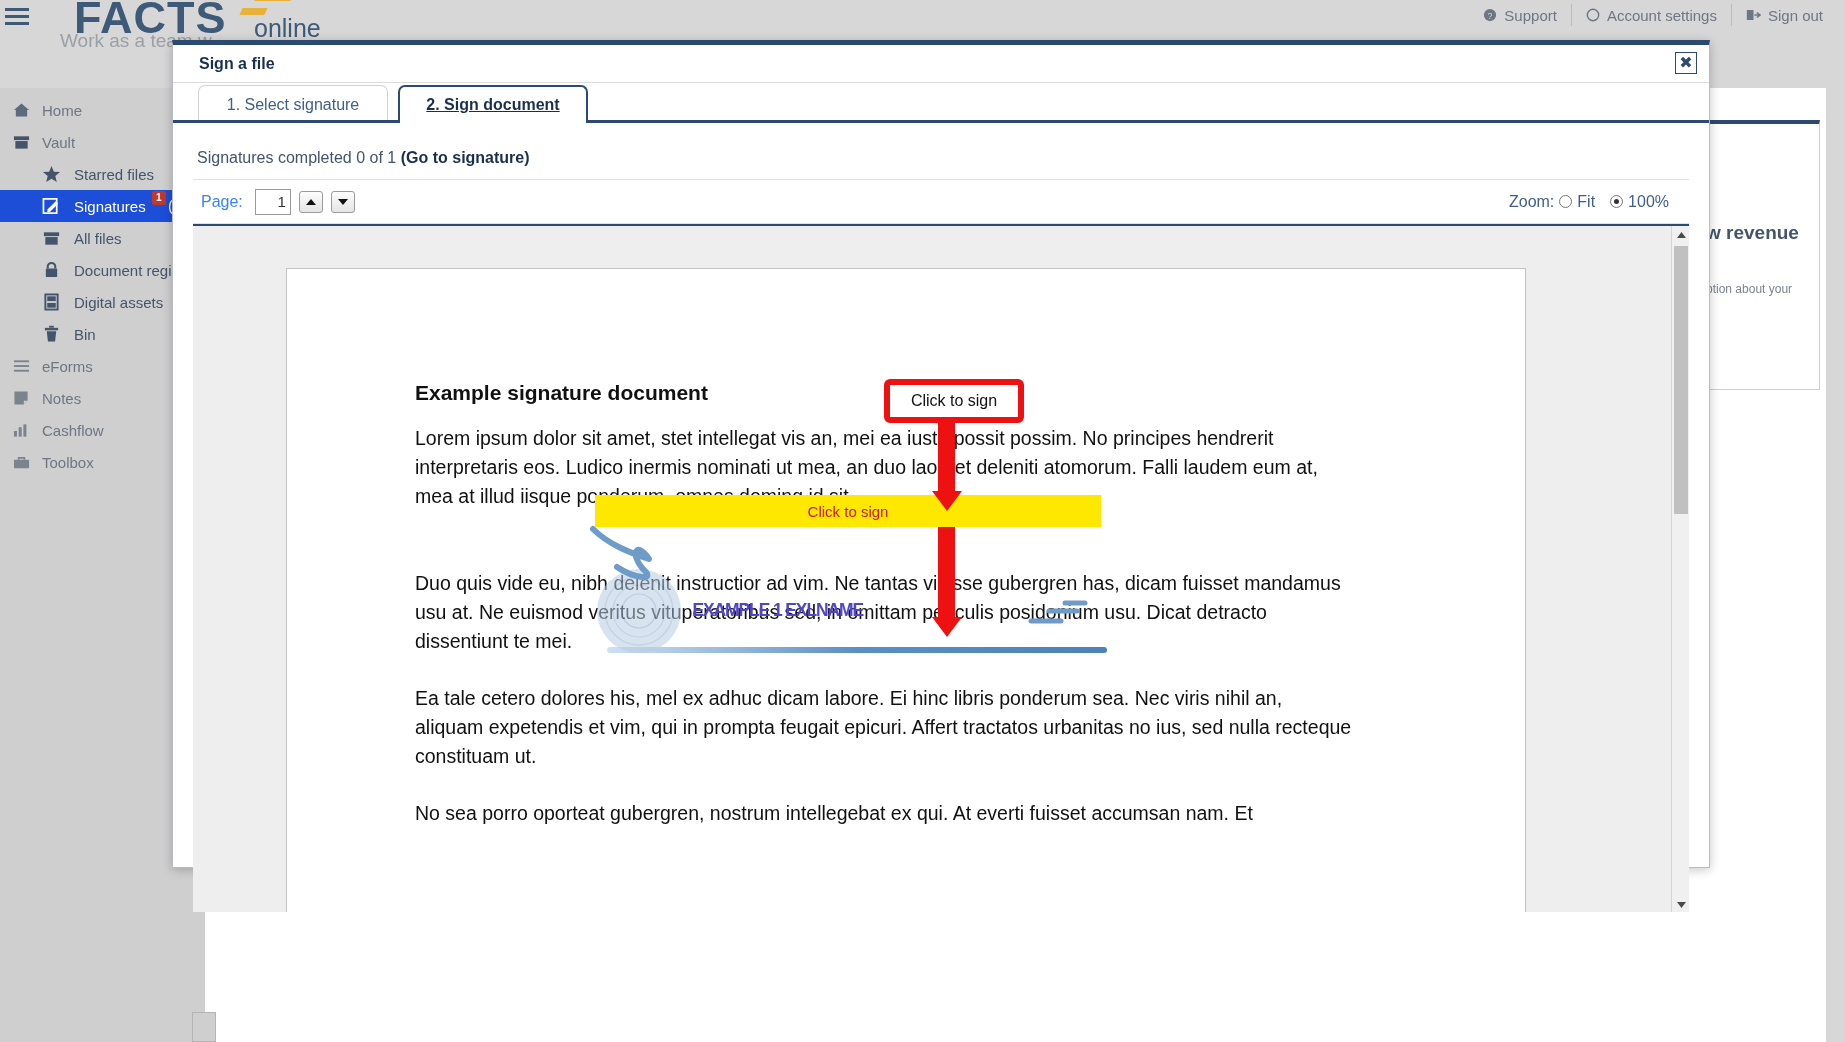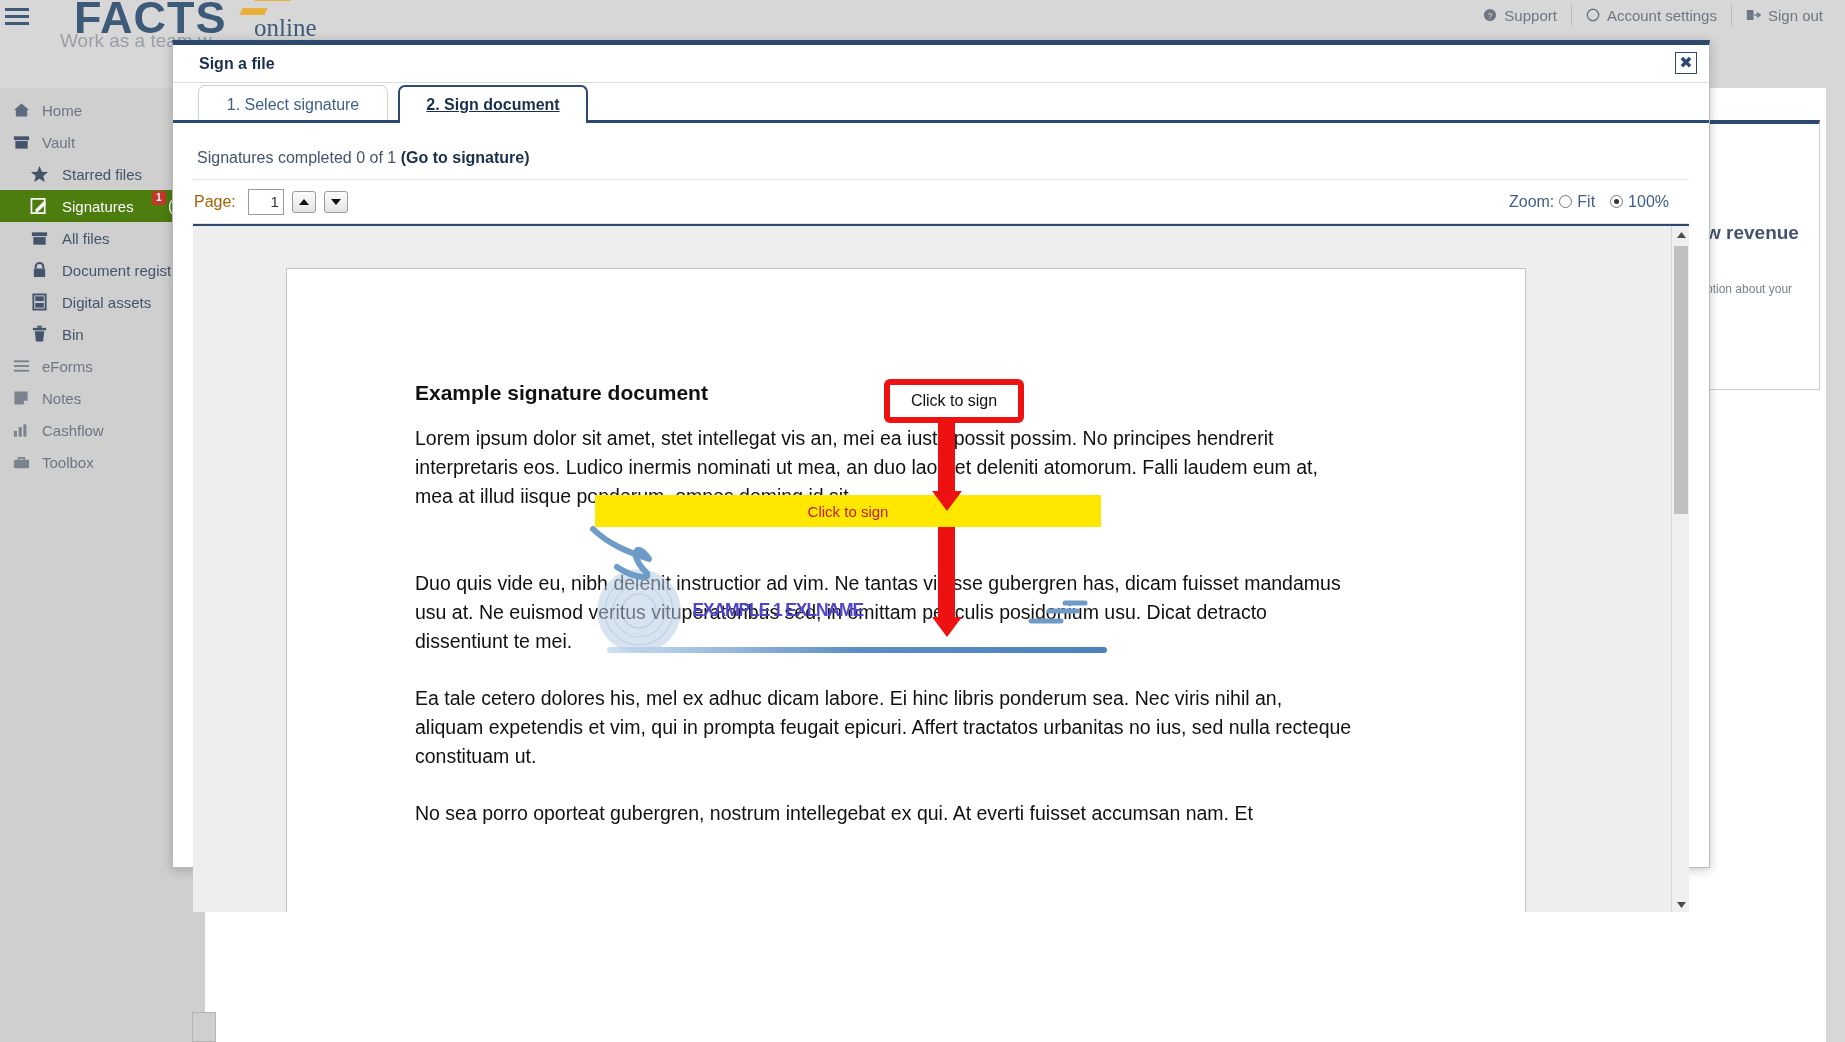--- a/index.html
+++ b/index.html
@@ -20,21 +20,21 @@
   .logo-wrap {
     position: absolute; left: 36px; top: 0px; width: 300px; height: 60px;
   }
   .logo-facts {
     font-family: "Liberation Sans", sans-serif;
     font-size: 45px; font-weight: bold; color: #3d5a78;
     letter-spacing: 1px; position: absolute; left: 38px; top: -8px;
   }
   .logo-online {
     position: absolute; left: 218px; top: 14px;
-    font-size: 25px; color: #3d5a78; font-weight: normal; font-family: Liberation Serif, serif;
+    font-size: 25px; color: #3d5a78; font-weight: normal;
   }
   .logo-dash1 {
     position: absolute; left: 220px; top: -6px; width: 36px; height: 7px;
     background: #e8b23a; transform: skewX(-25deg);
   }
   .logo-dash2 {
     position: absolute; left: 205px; top: 8px; width: 25px; height: 7px;
     background: #e8b23a; transform: skewX(-25deg);
   }
   .logo-tag {
@@ -64,24 +64,24 @@
     position: absolute; left: 0; top: 88px; width: 205px; height: 954px;
     background: #cfcfcf;
     padding-top: 6px;
   }
   .side-item {
     display: flex; align-items: center; height: 32px;
     padding-left: 8px; font-size: 15px; color: #6d7683;
     cursor: pointer; position: relative;
   }
   .side-item .ico { width: 26px; display: flex; justify-content: center; align-items: center; }
-  .side-item.indent { padding-left: 24px; color: #44546b; }
+  .side-item.indent { padding-left: 36px; color: #44546b; }
   .side-item.indent .ico { width: 30px; }
   .side-item.active {
-    background: #4d7c0f; color: #ffffff;
+    background: #1d4ed8; color: #ffffff;
   }
   .side-item.active .ico svg { fill: #ffffff; }
   .side-badge {
     position: absolute; left: 152px; top: 1px;
     background: #c0392b; color: #fff; font-size: 10px; font-weight: bold;
     border-radius: 2px; padding: 0px 4px; line-height: 14px;
   }
   .side-count {
     position: absolute; left: 168px; top: 7px; font-size: 15px; color: #ffffff;
   }
@@ -161,21 +161,21 @@
     margin: 0 20px; padding: 26px 0 12px 4px;
     border-bottom: 1px solid #e2e2e2;
     font-size: 16px; color: #44546b;
   }
   .sig-status-bar .goto { font-weight: bold; color: #1a2f4e; cursor: pointer; margin-top: 36px; }
 
   .page-toolbar {
     margin: 0 20px; height: 44px; position: relative;
     display: flex; align-items: center; border-bottom: 1px solid #e2e2e2;
   }
-  .lbl-page { font-size: 16px; color: #a16207; margin-left: 1px; }
+  .lbl-page { font-size: 16px; color: #3b82f6; margin-left: 8px; }
   .page-input {
     width: 36px; height: 26px; margin-left: 12px;
     border: 1px solid #9a9a9a; background: #fff;
     text-align: right; padding-right: 4px;
     font-size: 15px; color: #333; font-family: "Liberation Sans", sans-serif;
   }
   .spin-btn {
     width: 24px; height: 22px; margin-left: 8px;
     border: 1px solid #9b9b9b; border-radius: 3px;
     background: linear-gradient(#fdfdfd,#e4e4e4);

